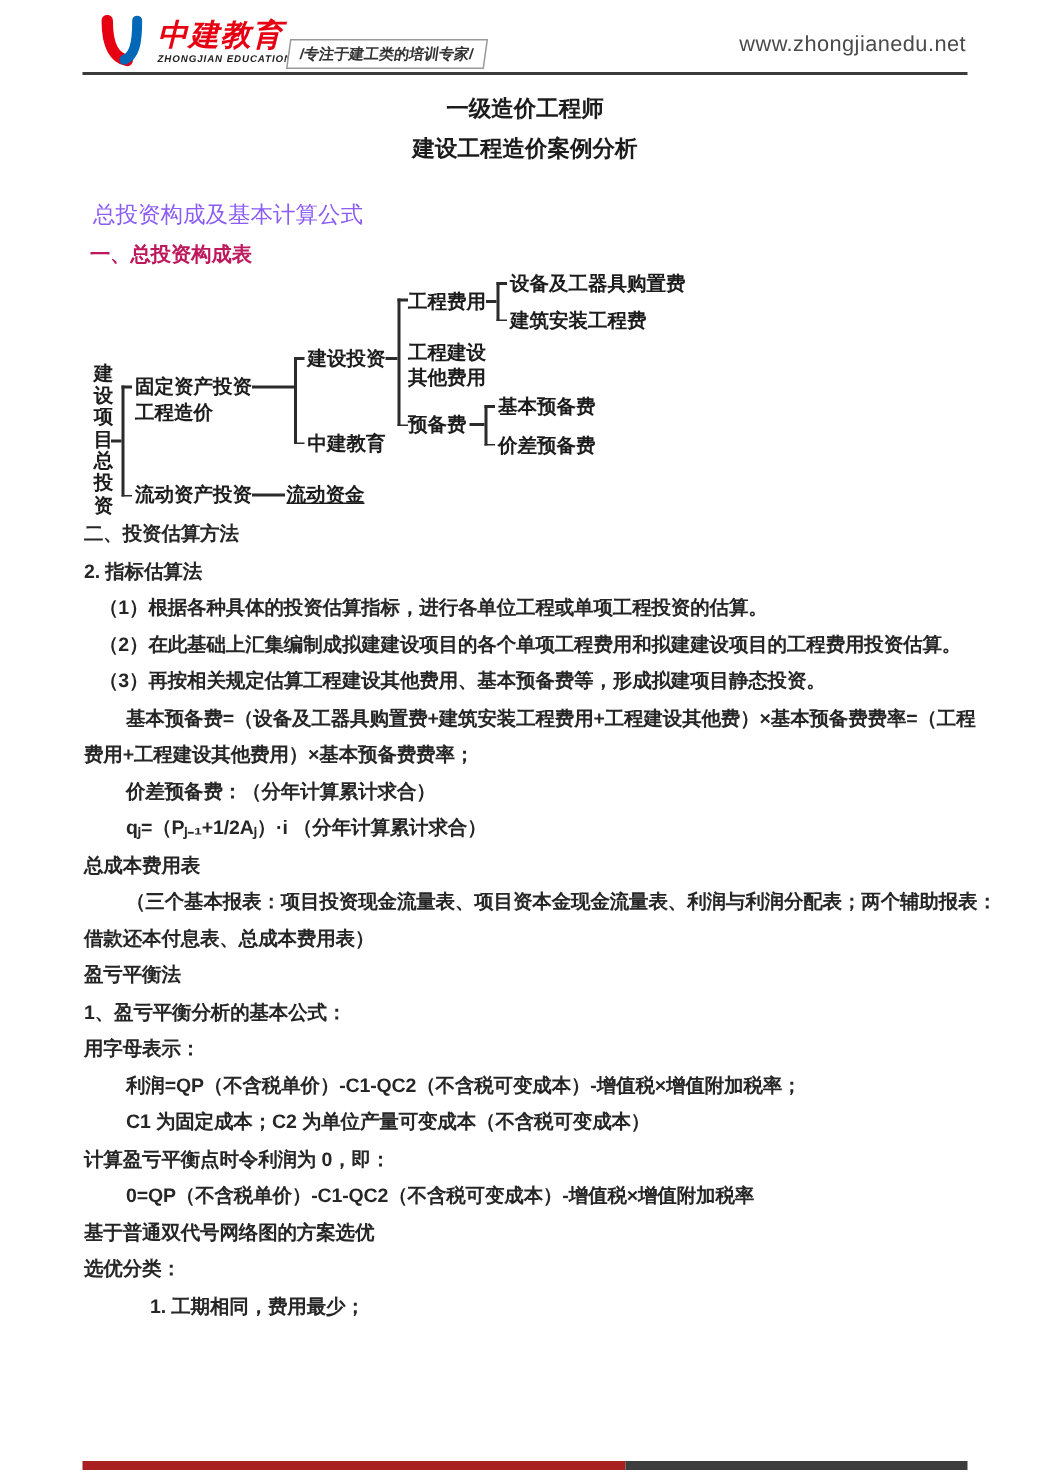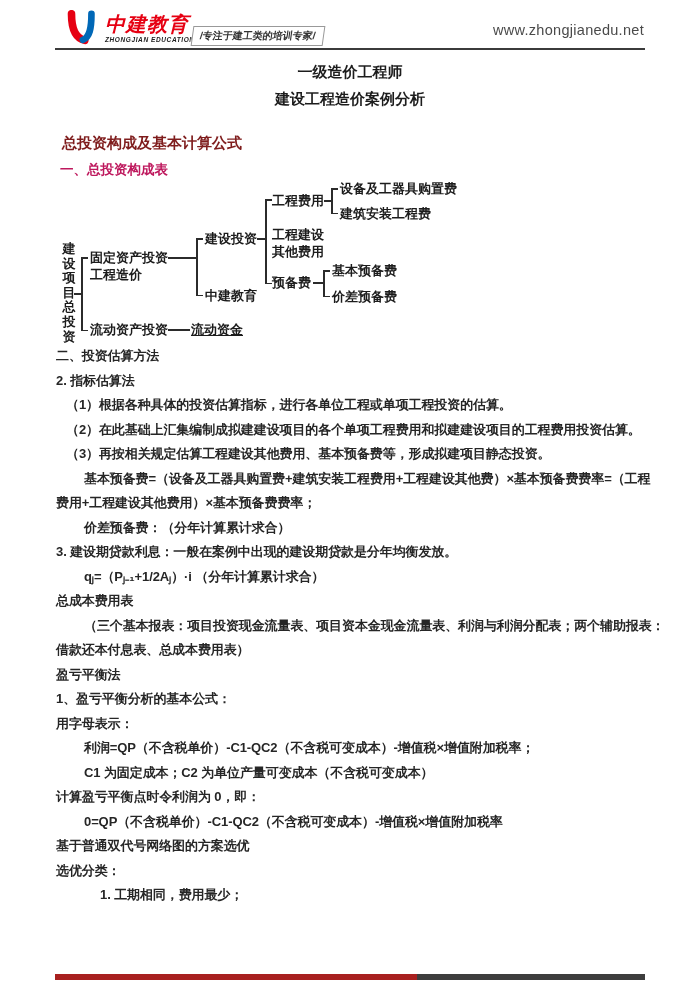--- a/index.html
+++ b/index.html
@@ -12,21 +12,21 @@
   .brand-text{margin-left:5px;display:flex;flex-direction:column;justify-content:center;}
   .brand-cn{font-size:20px;font-weight:bold;font-style:italic;color:#e60012;line-height:22px;letter-spacing:1px;}
   .brand-en{font-size:6.5px;font-style:italic;font-weight:bold;color:#222;letter-spacing:0.6px;margin-top:1px;}
   .tagline-box{position:absolute;left:192px;top:26px;border:1px solid #999;padding:2px 7px;
     font-size:10px;font-weight:bold;color:#333;transform:skewX(-8deg);background:#fff;}
   .website{position:absolute;right:56px;top:22px;font-size:14.5px;color:#4a4a4a;letter-spacing:0.3px;}
   .header-rule{position:absolute;left:55px;top:48px;width:590px;height:2px;background:#3b3b3b;}
   
   .title{position:absolute;top:63px;left:0;width:100%;text-align:center;font-size:15px;font-weight:bold;color:#1c1c1c;}
   .subtitle{position:absolute;top:90px;left:0;width:100%;text-align:center;font-size:15px;font-weight:bold;color:#1c1c1c;}
-  .h-red1{position:absolute;left:62px;top:134px;font-size:15px;font-weight:bold;color:#7f1d1d;}
+  .h-red1{position:absolute;left:62px;top:134px;font-size:15px;font-weight:normal;color:#8b5cf6;}
   .sub1{position:absolute;left:60px;top:161px;font-size:13.5px;font-weight:600;color:#be185d;}
   
   .tree-label{position:absolute;font-size:13px;font-weight:bold;color:#1c1c1c;white-space:nowrap;line-height:15px;}
   .root-col{position:absolute;left:62px;top:242px;display:flex;flex-direction:column;
     font-size:13px;font-weight:bold;line-height:14.6px;color:#1c1c1c;text-align:center;width:14px;}
   .hline,.vline{position:absolute;background:#2b2b2b;}
   .hline{height:1.5px;}
   .vline{width:1.5px;}
   
   .content{position:absolute;left:56px;top:344px;width:610px;}
@@ -121,21 +121,20 @@
 
 <div class="content">
   <p>二、投资估算方法</p>
   <p>2. 指标估算法</p>
   <p class="i1">（1）根据各种具体的投资估算指标，进行各单位工程或单项工程投资的估算。</p>
   <p class="i1">（2）在此基础上汇集编制成拟建建设项目的各个单项工程费用和拟建建设项目的工程费用投资估算。</p>
   <p class="i1">（3）再按相关规定估算工程建设其他费用、基本预备费等，形成拟建项目静态投资。</p>
   <p class="i2">基本预备费=（设备及工器具购置费+建筑安装工程费用+工程建设其他费）×基本预备费费率=（工程</p>
   <p>费用+工程建设其他费用）×基本预备费费率；</p>
   <p class="i2">价差预备费：（分年计算累计求合）</p>
-  <p>3. 建设期贷款利息：一般在案例中出现的建设期贷款是分年均衡发放。</p>
   <p class="i2">qⱼ=（Pⱼ₋₁+1/2Aⱼ）·i （分年计算累计求合）</p>
   <p class="red">总成本费用表</p>
   <p class="i2">（三个基本报表：项目投资现金流量表、项目资本金现金流量表、利润与利润分配表；两个辅助报表：</p>
   <p>借款还本付息表、总成本费用表）</p>
   <p class="red">盈亏平衡法</p>
   <p>1、盈亏平衡分析的基本公式：</p>
   <p>用字母表示：</p>
   <p class="i2">利润=QP（不含税单价）-C1-QC2（不含税可变成本）-增值税×增值附加税率；</p>
   <p class="i2">C1 为固定成本；C2 为单位产量可变成本（不含税可变成本）</p>
   <p>计算盈亏平衡点时令利润为 0，即：</p>

